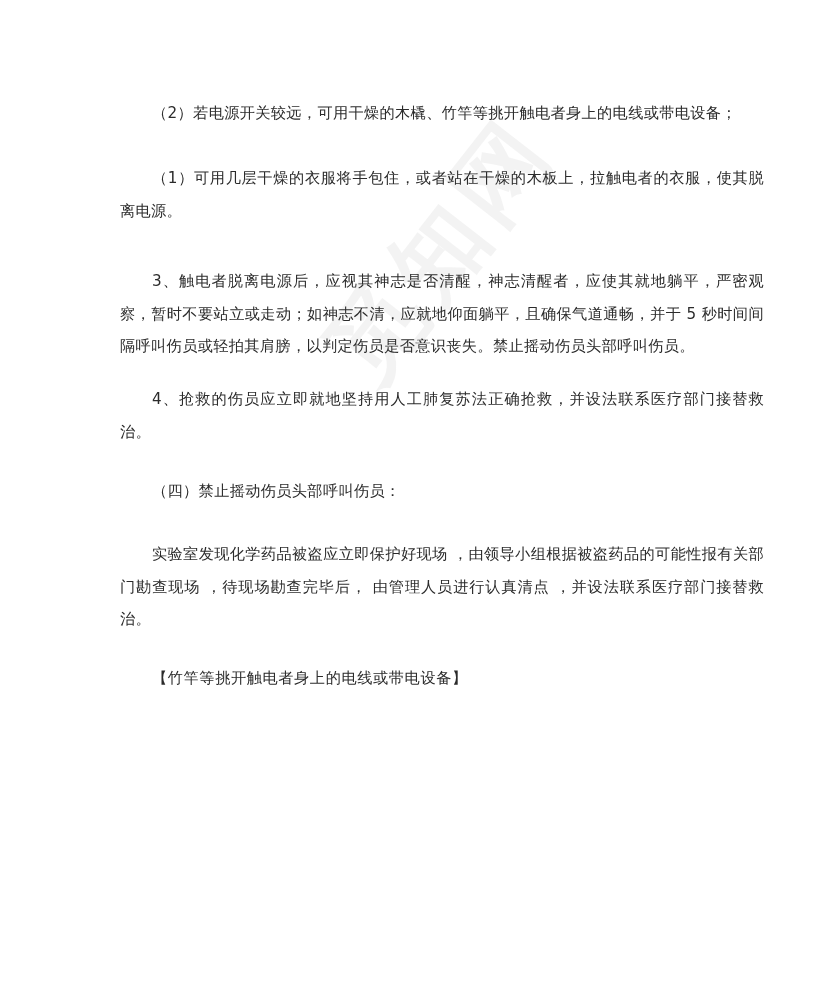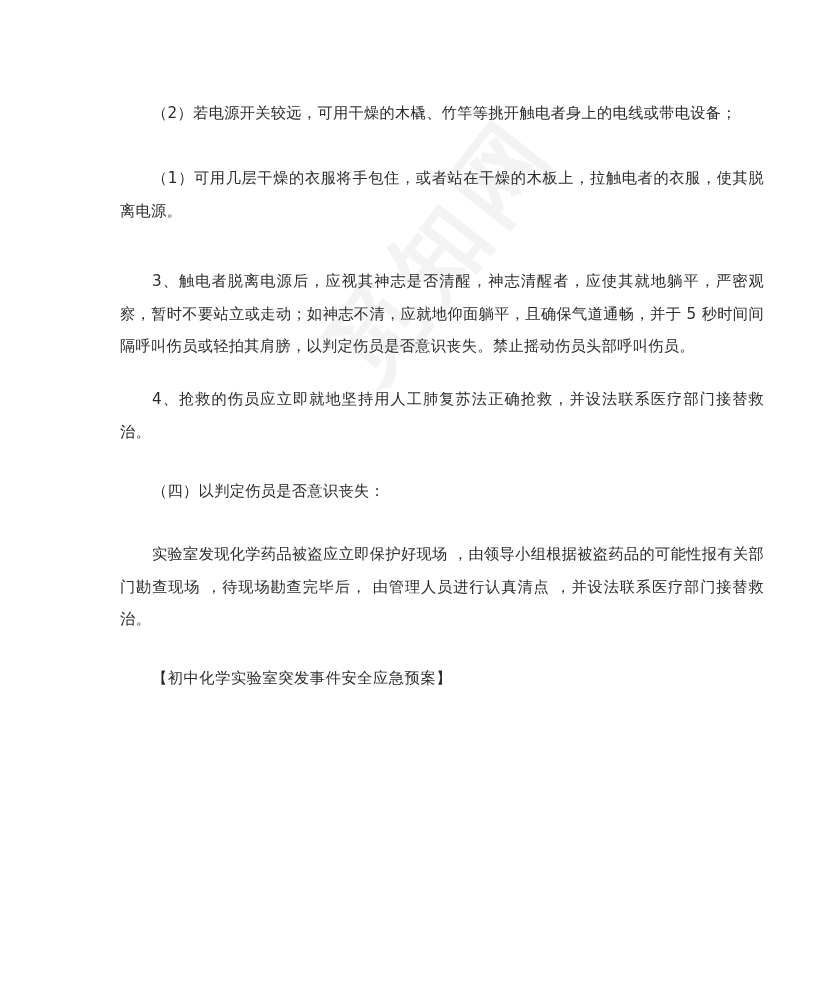--- a/index.html
+++ b/index.html
@@ -74,20 +74,20 @@
   <div class="content">
 
     <p class="para indent" style="top:81px;">（2）若电源开关较远，可用干燥的木橇、竹竿等挑开触电者身上的电线或带电设备；</p>
 
     <p class="para indent" style="top:146px;">（1）可用几层干燥的衣服将手包住，或者站在干燥的木板上，拉触电者的衣服，使其脱离电源。</p>
 
     <p class="para indent" style="top:249px;">3、触电者脱离电源后，应视其神志是否清醒，神志清醒者，应使其就地躺平，严密观察，暂时不要站立或走动；如神志不清，应就地仰面躺平，且确保气道通畅，并于 5 秒时间间隔呼叫伤员或轻拍其肩膀，以判定伤员是否意识丧失。禁止摇动伤员头部呼叫伤员。</p>
 
     <p class="para indent" style="top:367px;">4、抢救的伤员应立即就地坚持用人工肺复苏法正确抢救，并设法联系医疗部门接替救治。</p>
 
-    <p class="para indent" style="top:459px;">（四）以判定伤员是否意识丧失：</p>
+    <p class="para indent" style="top:459px;">（四）禁止摇动伤员头部呼叫伤员：</p>
 
     <p class="para indent" style="top:522px;">实验室发现化学药品被盗应立即保护好现场 ，由领导小组根据被盗药品的可能性报有关部门勘查现场 ，待现场勘查完毕后， 由管理人员进行认真清点 ，并设法联系医疗部门接替救治。</p>
 
-    <p class="para indent title-line" style="top:646px;">【初中化学实验室突发事件安全应急预案】</p>
+    <p class="para indent title-line" style="top:646px;">【竹竿等挑开触电者身上的电线或带电设备】</p>
 
   </div>
 </div>
 
 </body></html>

